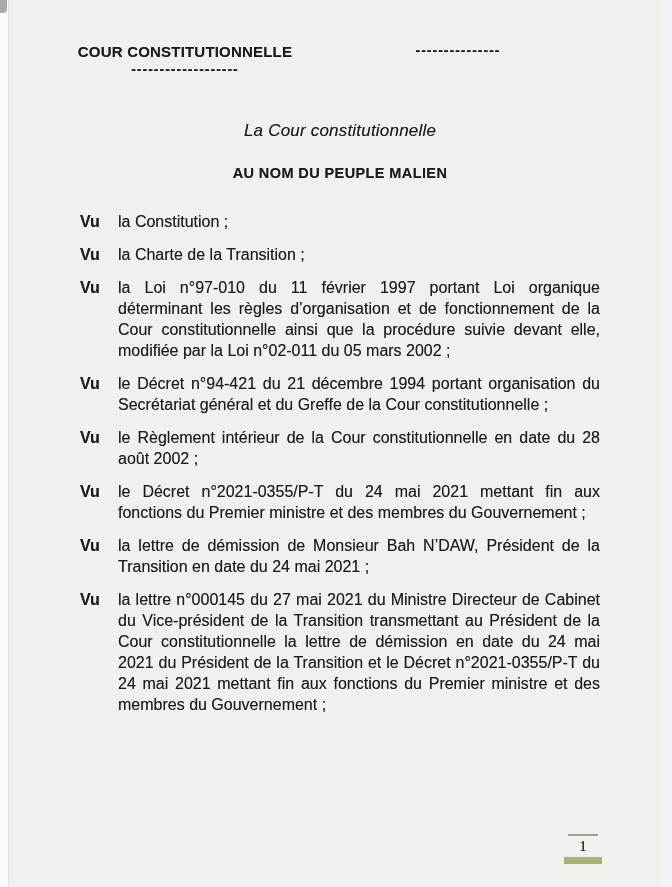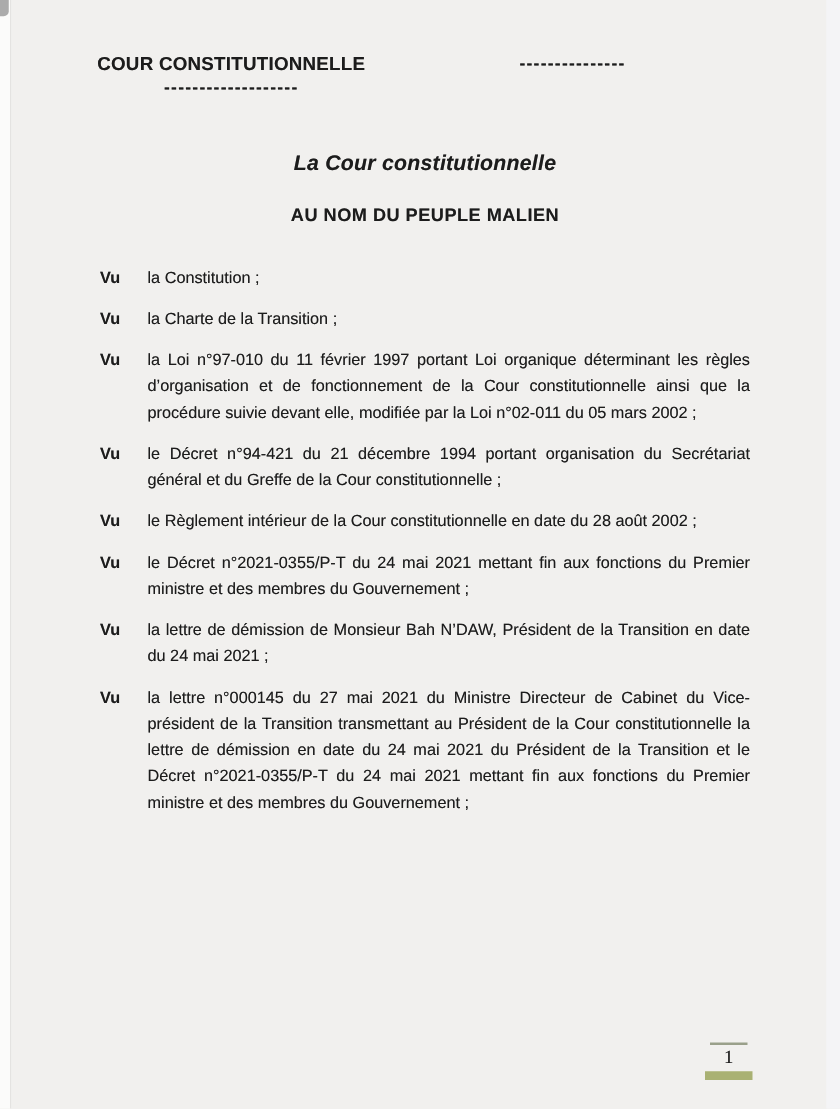--- a/index.html
+++ b/index.html
@@ -46,29 +46,29 @@
   
   .doc-title{
     margin-top:30px; text-align:center;
     font-size:27px; font-weight:800; line-height:33px;
     letter-spacing:-.5px;
     -webkit-text-stroke:.7px var(--text);
   }
   
   .court-line{
     margin-top:44px; text-align:center;
-    font-size:17px; font-weight:bold; font-style:italic; letter-spacing:.2px;
+    font-size:17px; font-weight:normal; font-style:italic; letter-spacing:.2px;
   }
   .people-line{
     margin-top:24px; text-align:center;
     font-size:14.5px; font-weight:bold; letter-spacing:.4px;
   }
   
   .visas{ margin-top:30px; }
-  .visa{ display:flex; margin-bottom:12px; font-size:13px; }
+  .visa{ display:flex; margin-bottom:12px; font-size:16px; }
   .visa-label{ width:38px; flex-shrink:0; font-weight:bold; line-height:21px; }
   .visa-text{ flex:1; text-align:justify; line-height:21px; }
   
   .page-no{
     position:absolute; right:70px; bottom:23px;
     width:38px; text-align:center;
   }
   .page-no .rule{ height:2px; width:30px; margin:0 auto 2px auto; background:var(--page-rule); }
   .page-no .num{ font-size:15px; line-height:17px; font-family:"Liberation Serif", serif; }
   .page-no .bar{ height:7px; width:38px; margin-top:2px; background:var(--page-bar); }

